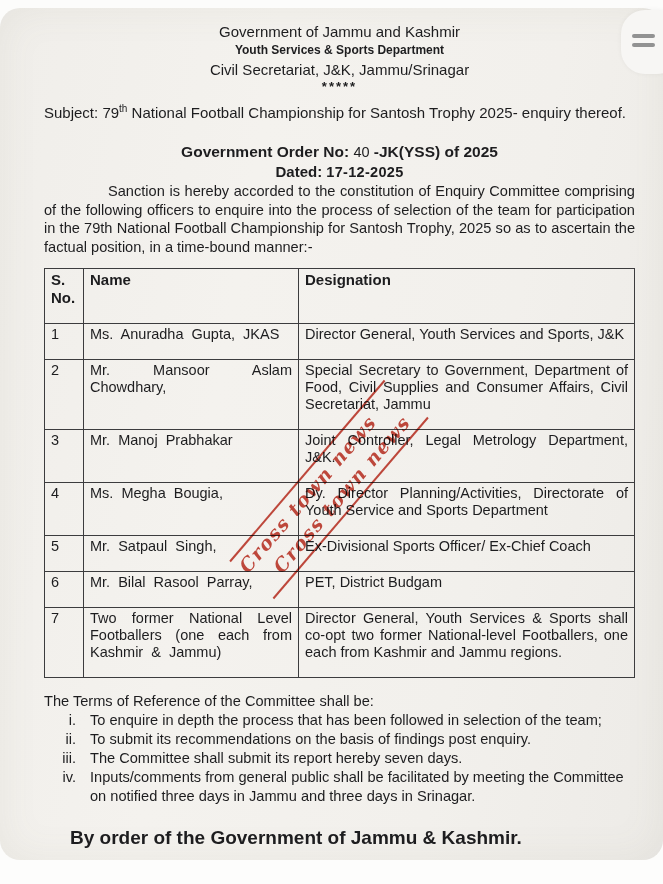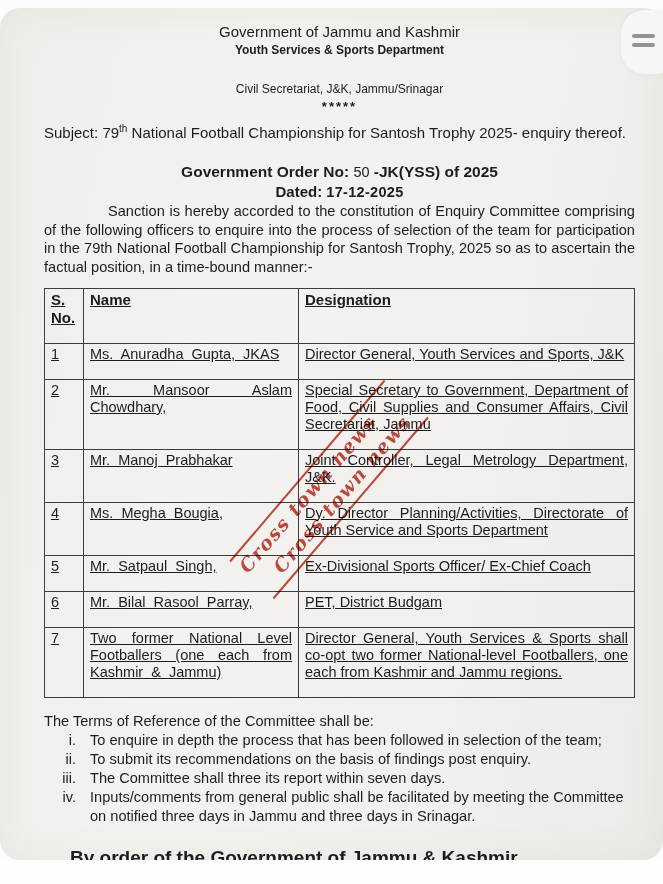--- a/index.html
+++ b/index.html
@@ -14,21 +14,21 @@
     background:linear-gradient(100deg,#f0eeea 0%,#f4f2ee 35%,#f2f0ec 70%,#edebe7 100%);
     box-shadow:inset 0 0 40px rgba(120,110,95,.08);
     border-radius:20px;
   }
   .content{position:relative;padding:14px 28px 0 44px;height:100%;box-sizing:border-box;}
 
   
   .doc-header{text-align:center;line-height:19px;}
   .h-line1{font-size:15px;font-weight:500;}
   .h-line2{font-size:12px;font-weight:700;}
-  .h-line3{font-size:12px;margin-top:20px;}
+  .h-line3{font-size:15px;}
   .h-stars{font-size:13px;font-weight:700;letter-spacing:2px;line-height:16px;}
 
   
   .subject{margin-top:4px;font-size:15px;font-weight:400;line-height:19px;text-align:justify;}
   .subject sup{font-size:10px;}
 
   
   .order-block{margin-top:20px;text-align:center;line-height:20px;}
   .order-line{font-size:15.5px;font-weight:700;}
   .order-value{font-weight:400;font-size:14.5px;}
@@ -42,21 +42,20 @@
   }
 
   
   table.committee{
     margin-top:12px;border-collapse:collapse;width:590px;table-layout:fixed;
     font-size:14.5px;line-height:17px;
   }
   table.committee th, table.committee td{
     border:1.4px solid #3c3c3e;padding:2px 6px 16px 6px;vertical-align:top;
     text-align:justify;
-    text-decoration:underline;
   }
   table.committee th{text-align:left;font-weight:700;font-size:15px;line-height:18px;}
   col.c-sno{width:39px;}
   col.c-name{width:215px;}
   col.c-desig{width:336px;}
   td.cell-sno{text-align:left;}
   td.cell-name{word-spacing:4px;}
 
   
   .terms{margin-top:14px;font-size:14.6px;line-height:19px;}
@@ -109,21 +108,21 @@
     <div class="doc-header">
       <div class="h-line1">Government of Jammu and Kashmir</div>
       <div class="h-line2">Youth Services &amp; Sports Department</div>
       <div class="h-line3">Civil Secretariat, J&amp;K, Jammu/Srinagar</div>
       <div class="h-stars">*****</div>
     </div>
 
     <div class="subject"><span>Subject:</span> <span>79</span><sup>th</sup> <span>National Football Championship for Santosh Trophy 2025- enquiry thereof.</span></div>
 
     <div class="order-block">
-      <div class="order-line"><span>Government Order No:</span> <span class="order-value">50</span> <span>-JK(YSS) of 2025</span></div>
+      <div class="order-line"><span>Government Order No:</span> <span class="order-value">40</span> <span>-JK(YSS) of 2025</span></div>
       <div class="dated-line"><span>Dated:</span> <span class="dated-value">17-12-2025</span></div>
     </div>
 
     <div class="body-para">Sanction is hereby accorded to the constitution of Enquiry Committee comprising of the following officers to enquire into the process of selection of the team for participation in the 79th National Football Championship for Santosh Trophy, 2025 so as to ascertain the factual position, in a time-bound manner:-</div>
 
     <table class="committee">
       <colgroup>
           <col class="c-sno">
           <col class="c-name">
           <col class="c-desig">
@@ -179,21 +178,21 @@
       <div class="term-item">
         <span class="term-num">i.</span>
         <span class="term-text">To enquire in depth the process that has been followed in selection of the team;</span>
       </div>
       <div class="term-item">
         <span class="term-num">ii.</span>
         <span class="term-text">To submit its recommendations on the basis of findings post enquiry.</span>
       </div>
       <div class="term-item">
         <span class="term-num">iii.</span>
-        <span class="term-text">The Committee shall three its report within seven days.</span>
+        <span class="term-text">The Committee shall submit its report hereby seven days.</span>
       </div>
       <div class="term-item">
         <span class="term-num">iv.</span>
         <span class="term-text">Inputs/comments from general public shall be facilitated by meeting the Committee on notified three days in Jammu and three days in Srinagar.</span>
       </div>
     </div>
 
     <div class="by-order">By order of the Government of Jammu &amp; Kashmir.</div>
 
     <div class="signature">

